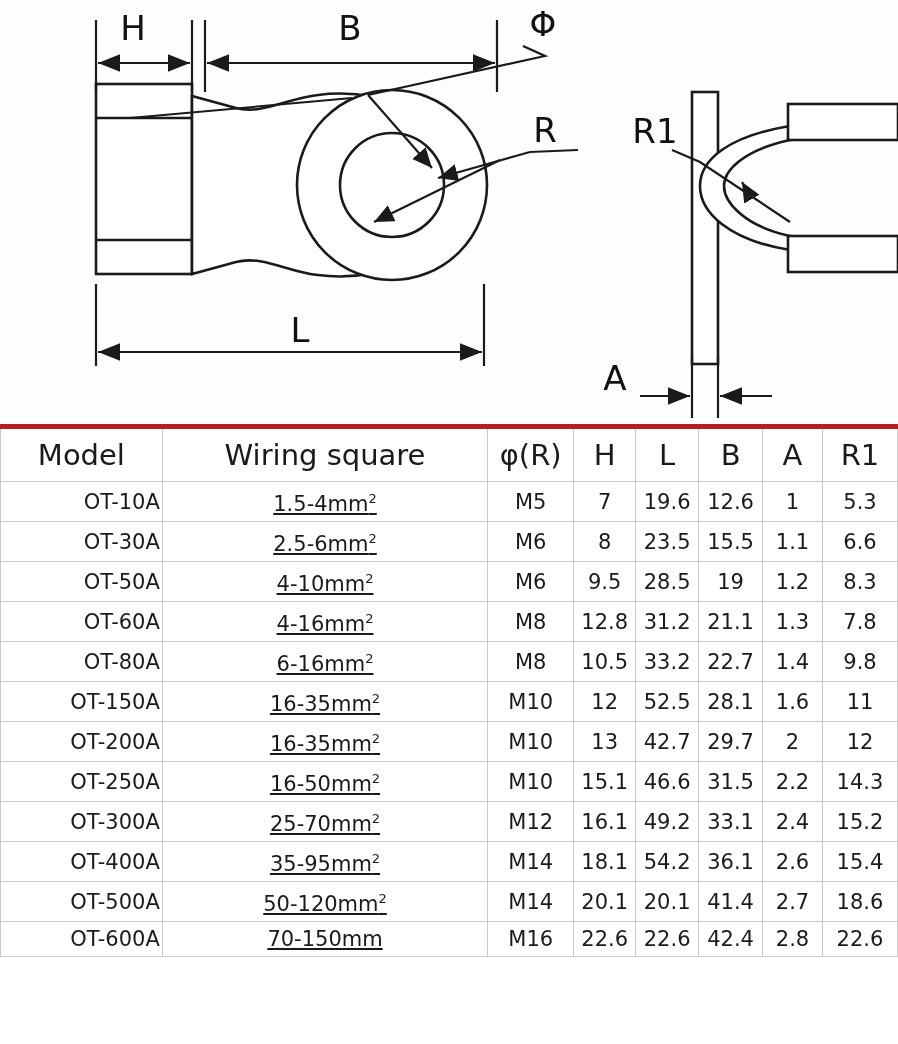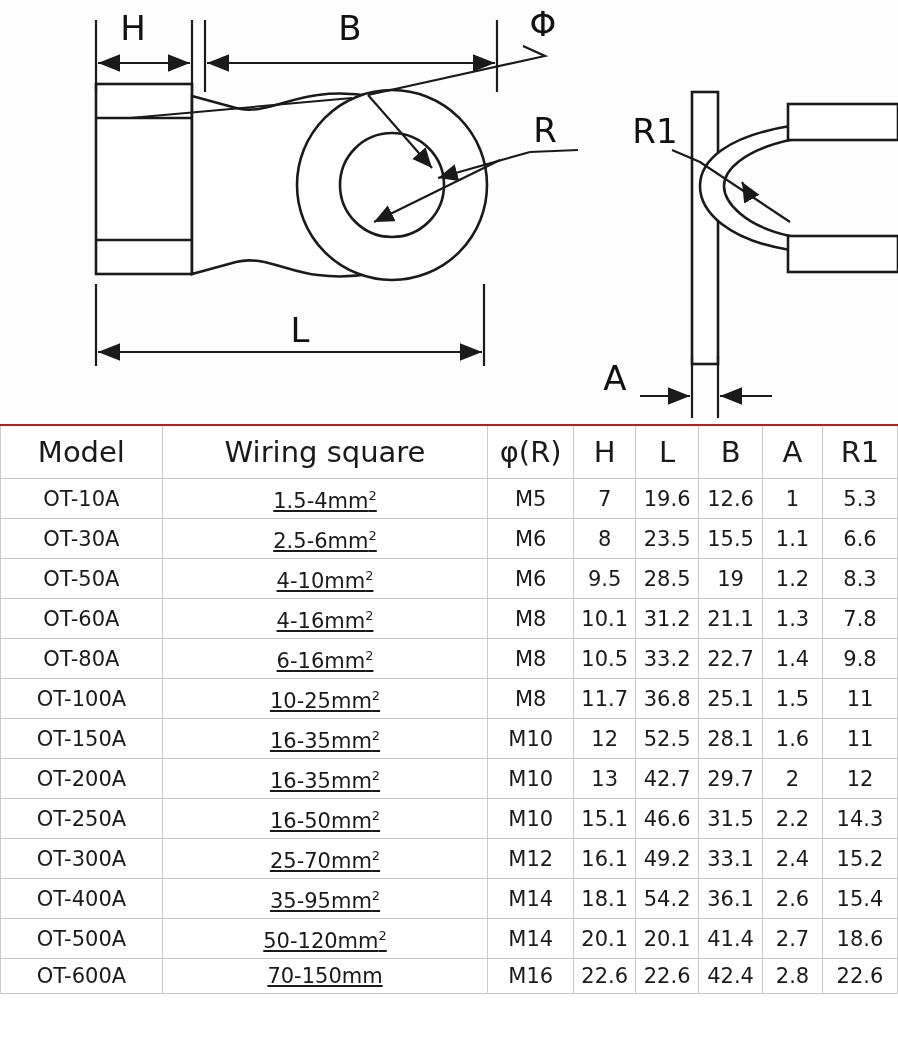--- a/index.html
+++ b/index.html
@@ -58,29 +58,29 @@
     border: 1px solid #c9c9c9;
     text-align: center;
     color: #1a1a1a;
     font-family: "DejaVu Sans", sans-serif;
   }
   #spec-table thead th {
     font-size: 29px;
     font-weight: normal;
     height: 52px;
     padding: 0 2px;
-    border-top: 2px solid #b91c1c;
+    border-top: 5px solid #b91c1c;
   }
   #spec-table tbody td {
     font-size: 21px;
     height: 34px;
     padding: 0 2px;
     line-height: 34px;
   }
-  #spec-table tbody td.model { font-size: 21px; }
+  #spec-table tbody td.model { font-size: 21px; text-align: right; }
   #spec-table tbody td.wiring { font-size: 21px; text-decoration: underline; }
   .sup { font-size: 13px; vertical-align: super; }
 </style>
 </head>
 <body>
 
 <div id="page">
 
   <div id="diagram">
     <svg width="898" height="424" viewBox="0 0 898 424">
@@ -231,47 +231,37 @@
           <td class="h">9.5</td>
           <td class="l">28.5</td>
           <td class="b">19</td>
           <td class="a">1.2</td>
           <td class="r1">8.3</td>
         </tr>
         <tr>
           <td class="model">OT-60A</td>
           <td class="wiring">4-16mm<span class="sup">2</span></td>
           <td class="phi">M8</td>
-          <td class="h">10.1</td>
+          <td class="h">12.8</td>
           <td class="l">31.2</td>
           <td class="b">21.1</td>
           <td class="a">1.3</td>
           <td class="r1">7.8</td>
         </tr>
         <tr>
           <td class="model">OT-80A</td>
           <td class="wiring">6-16mm<span class="sup">2</span></td>
           <td class="phi">M8</td>
           <td class="h">10.5</td>
           <td class="l">33.2</td>
           <td class="b">22.7</td>
           <td class="a">1.4</td>
           <td class="r1">9.8</td>
         </tr>
         <tr>
-          <td class="model">OT-100A</td>
-          <td class="wiring">10-25mm<span class="sup">2</span></td>
-          <td class="phi">M8</td>
-          <td class="h">11.7</td>
-          <td class="l">36.8</td>
-          <td class="b">25.1</td>
-          <td class="a">1.5</td>
-          <td class="r1">11</td>
-        </tr>
-        <tr>
           <td class="model">OT-150A</td>
           <td class="wiring">16-35mm<span class="sup">2</span></td>
           <td class="phi">M10</td>
           <td class="h">12</td>
           <td class="l">52.5</td>
           <td class="b">28.1</td>
           <td class="a">1.6</td>
           <td class="r1">11</td>
         </tr>
         <tr>

